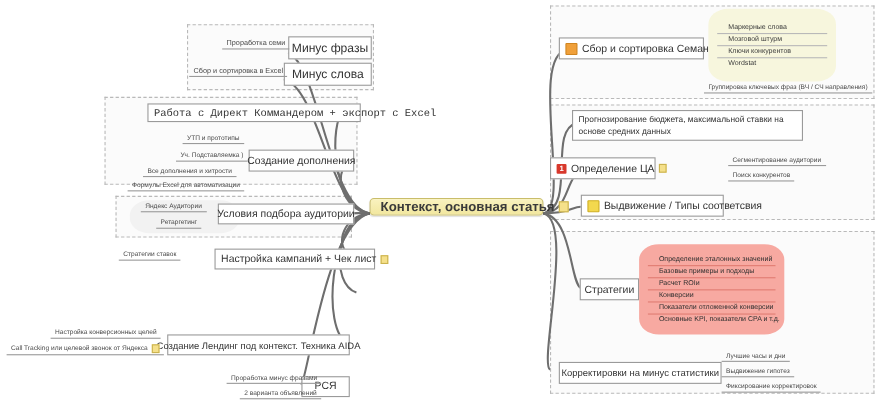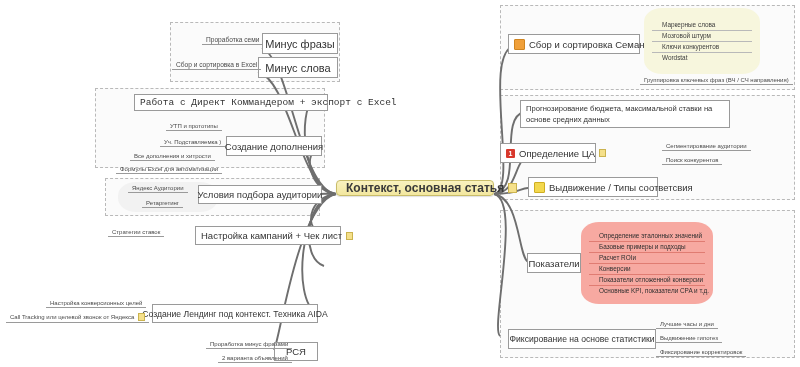--- a/index.html
+++ b/index.html
@@ -246,33 +246,33 @@
   <div class="node xs plain" style="left:662px;top:156px;">
     <span>Поиск конкурентов</span>
   </div>
 
   <div class="node med" style="left:528px;top:177px;width:130px;height:20px;">
     <span class="badge yellow"></span>
     <span>Выдвижение / Типы соответсвия</span>
   </div>
 
   <div class="node med" style="left:527px;top:253px;width:54px;height:20px;justify-content:center;">
-    <span>Показатели</span>
+    <span>Стратегии</span>
   </div>
   <div class="cloud pink" style="left:581px;top:222px;width:132px;height:82px;">
     <div class="item">Определение эталонных значений</div>
     <div class="item">Базовые примеры и подходы</div>
     <div class="item">Расчет ROIи</div>
     <div class="item">Конверсии</div>
     <div class="item">Показатели отложенной конверсии</div>
     <div class="item">Основные KPI, показатели CPA и т.д.</div>
   </div>
 
   <div class="node med" style="left:508px;top:329px;width:148px;height:20px;justify-content:center;font-size:8.6px;">
-    <span>Фиксирование на основе статистики</span>
+    <span>Корректировки на минус статистики</span>
   </div>
   <div class="node xs plain" style="left:656px;top:320px;">
     <span>Лучшие часы и дни</span>
   </div>
   <div class="node xs plain" style="left:656px;top:334px;">
     <span>Выдвижение гипотез</span>
   </div>
   <div class="node xs plain" style="left:656px;top:348px;">
     <span>Фиксирование корректировок</span>
   </div>

